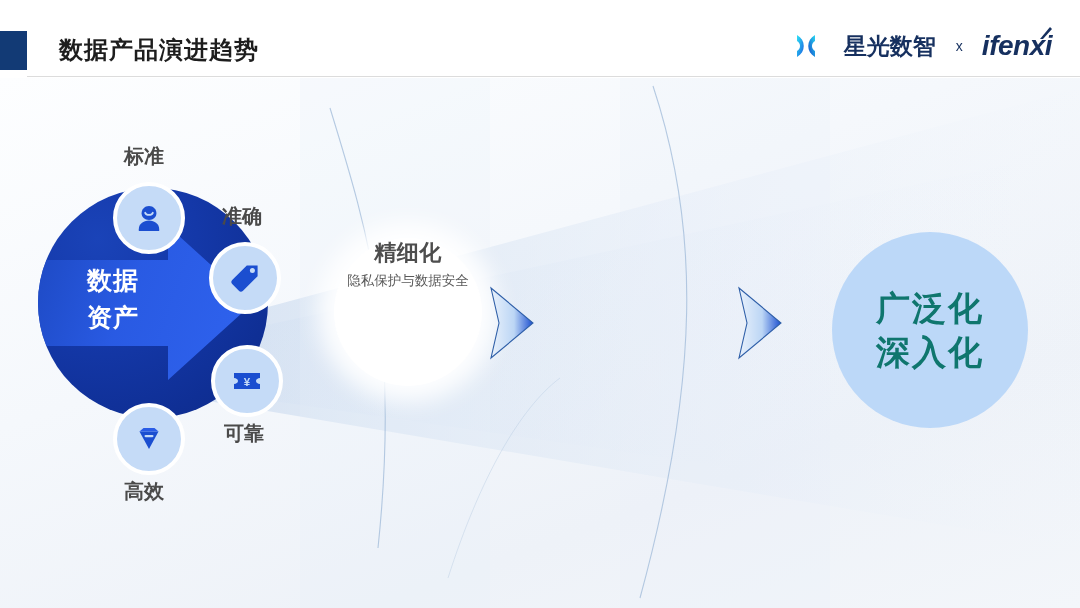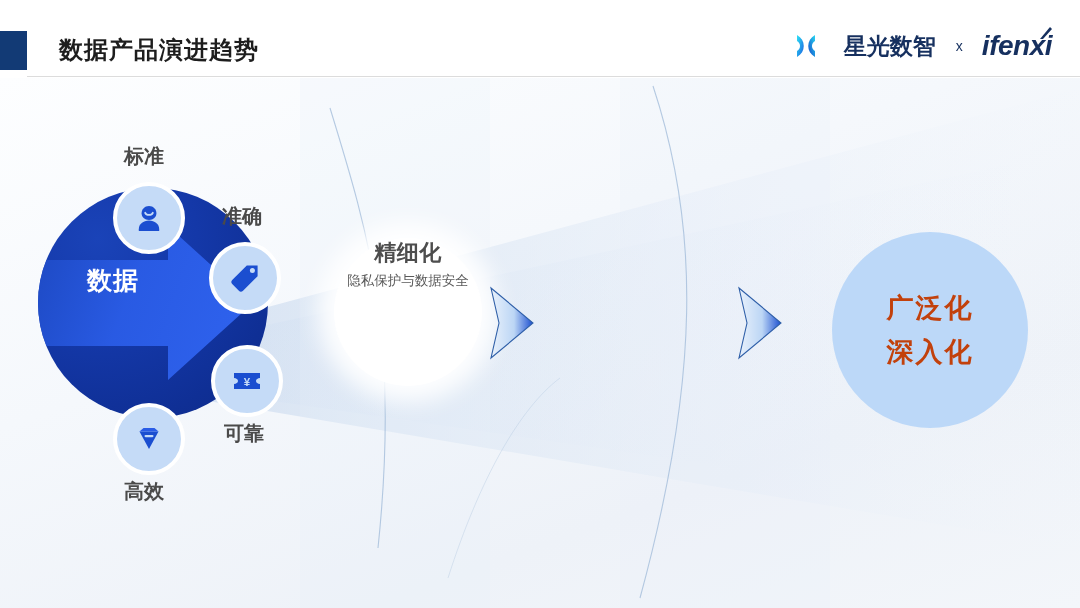--- a/index.html
+++ b/index.html
@@ -137,21 +137,21 @@
 
   
   #final-circle {
     position:absolute; left:832px; top:232px; width:196px; height:196px;
     border-radius:50%;
     background:#bcd8f8;
     z-index:10;
     display:flex; flex-direction:column; align-items:center; justify-content:center;
   }
   .final-line {
-    font-size:27px; font-weight:bold; color:#c2410c;
+    font-size:34px; font-weight:bold; color:#0f766e;
     line-height:44px; letter-spacing:2px; white-space:nowrap;text-align:right;
   }
 </style>
 </head>
 <body>
 
 <div id="slide">
 
   <div id="bg-canvas">
     <svg id="bg-art" viewBox="0 0 1080 530" xmlns="http://www.w3.org/2000/svg">
@@ -224,20 +224,21 @@
         <clipPath id="coreClip">
             <circle cx="115" cy="115" r="115"></circle>
           </clipPath>
       </defs>
       <g clip-path="url(#coreClip)">
         <path d="M -20 72 L 130 72 L 130 38 L 215 115 L 130 192 L 130 158 L -20 158 Z" fill="url(#arrGrad)" opacity="0.95"></path>
       </g>
     </svg>
     <div id="asset-label">
       <div>数据</div>
+      <div>资产</div>
     </div>
   </div>
 
   <div class="sat" id="sat-std">
     <div class="sat-circle">
       <svg width="34" height="34" viewBox="0 0 34 34" xmlns="http://www.w3.org/2000/svg">
         <path d="M17 5 C 12.6 5, 9.6 8.3, 9.6 12.2 C 9.6 16.1, 12.6 18.9, 17 18.9
                  C 21.4 18.9, 24.4 16.1, 24.4 12.2 C 24.4 8.3, 21.4 5, 17 5 Z" fill="#1b4ed0"></path>
         <path d="M13.2 11.8 C 14.4 14.6, 19.6 14.6, 20.8 11.8" fill="none" stroke="#c5dbf7" stroke-width="1.9" stroke-linecap="round"></path>
         <path d="M17 19.6 C 11.3 19.6, 6.8 23.1, 6.8 28.2 L 6.8 30 L 27.2 30 L 27.2 28.2

